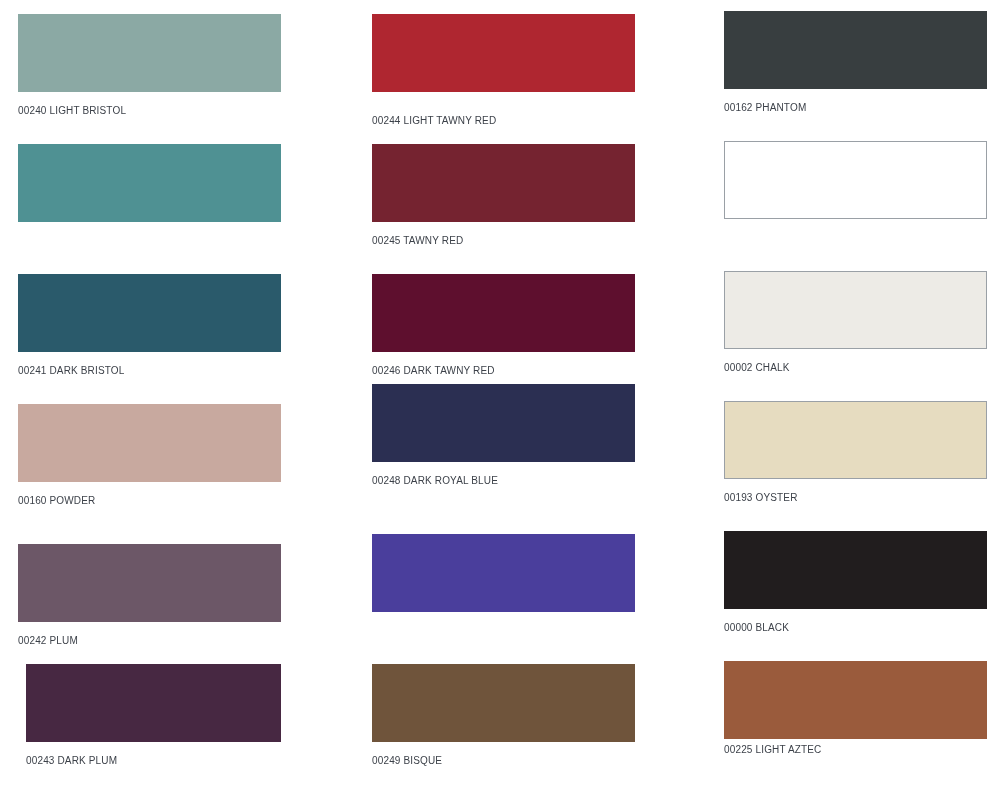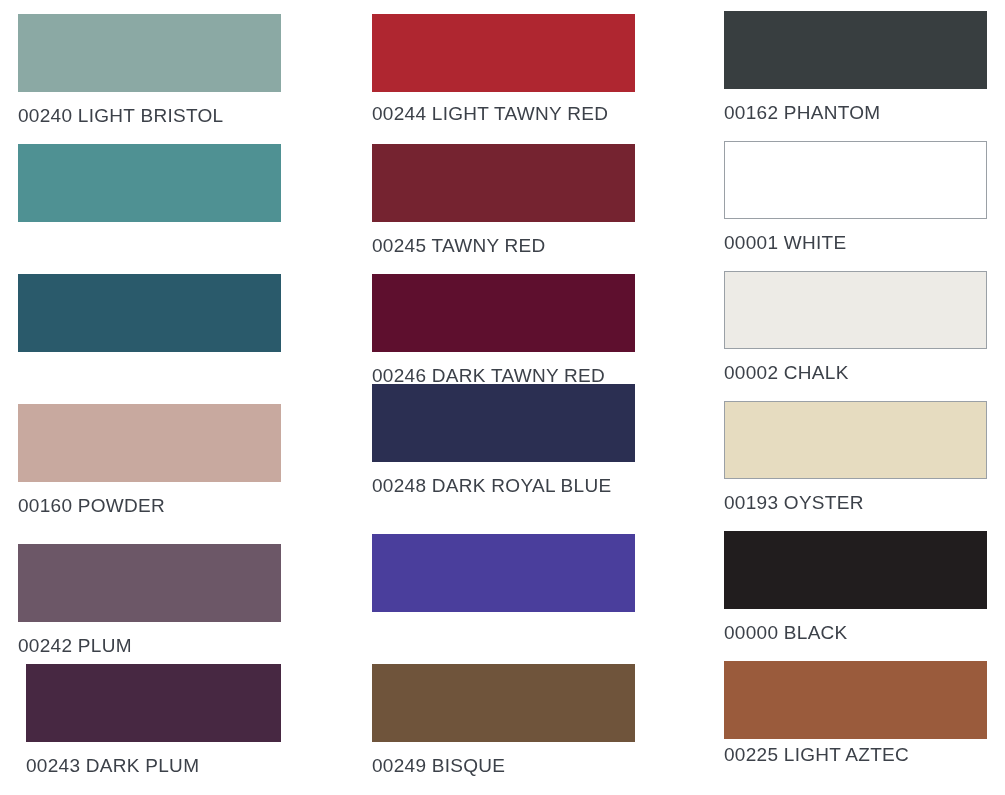--- a/index.html
+++ b/index.html
@@ -36,59 +36,60 @@
   .swatch-cell {
     position: relative;
   }
 
   .swatch-chip {
     width: 100%;
     display: block;
   }
 
   .swatch-label {
-    font-size: 19px;
+    font-size: 10px;
     line-height: 1;
     letter-spacing: 0.015em;
     color: #3c4149;
     white-space: nowrap;
   }
 </style>
 </head>
 <body>
 
 <div class="swatch-board">
     <div class="swatch-column col-0">
       <div class="swatch-cell" style="position: absolute; top: 14px; left: 0px; width: 100%;">
         <div class="swatch-chip" title="00240 LIGHT BRISTOL" style="height: 78px; background: rgb(139, 169, 164);"></div>
         <div class="swatch-label" style="margin-top: 14px;">00240 LIGHT BRISTOL</div>
       </div>
       <div class="swatch-cell" style="position: absolute; top: 144px; left: 0px; width: 100%;">
         <div class="swatch-chip" title="00204 BRISTOL" style="height: 78px; background: rgb(79, 145, 147);"></div>
       </div>
       <div class="swatch-cell" style="position: absolute; top: 274px; left: 0px; width: 100%;">
         <div class="swatch-chip" title="00241 DARK BRISTOL" style="height: 78px; background: rgb(42, 90, 107);"></div>
+        <div class="swatch-label" style="margin-top: 14px;">00241 DARK BRISTOL</div>
       </div>
       <div class="swatch-cell" style="position: absolute; top: 404px; left: 0px; width: 100%;">
         <div class="swatch-chip" title="00160 POWDER" style="height: 78px; background: rgb(200, 169, 159);"></div>
         <div class="swatch-label" style="margin-top: 14px;">00160 POWDER</div>
       </div>
       <div class="swatch-cell" style="position: absolute; top: 544px; left: 0px; width: 100%;">
         <div class="swatch-chip" title="00242 PLUM" style="height: 78px; background: rgb(108, 87, 103);"></div>
         <div class="swatch-label" style="margin-top: 14px;">00242 PLUM</div>
       </div>
       <div class="swatch-cell" style="position: absolute; top: 664px; left: 0px; width: 100%; padding-left: 8px;">
         <div class="swatch-chip" title="00243 DARK PLUM" style="height: 78px; background: rgb(71, 40, 66);"></div>
         <div class="swatch-label" style="margin-top: 14px;">00243 DARK PLUM</div>
       </div>
     </div>
     <div class="swatch-column col-1">
       <div class="swatch-cell" style="position: absolute; top: 14px; left: 0px; width: 100%;">
         <div class="swatch-chip" title="00244 LIGHT TAWNY RED" style="height: 78px; background: rgb(175, 38, 48);"></div>
-        <div class="swatch-label" style="margin-top: 12px;">00244 LIGHT TAWNY RED</div>
+        <div class="swatch-label" style="margin-top: 24px;">00244 LIGHT TAWNY RED</div>
       </div>
       <div class="swatch-cell" style="position: absolute; top: 144px; left: 0px; width: 100%;">
         <div class="swatch-chip" title="00245 TAWNY RED" style="height: 78px; background: rgb(117, 35, 48);"></div>
         <div class="swatch-label" style="margin-top: 14px;">00245 TAWNY RED</div>
       </div>
       <div class="swatch-cell" style="position: absolute; top: 274px; left: 0px; width: 100%;">
         <div class="swatch-chip" title="00246 DARK TAWNY RED" style="height: 78px; background: rgb(94, 15, 46);"></div>
         <div class="swatch-label" style="margin-top: 14px;">00246 DARK TAWNY RED</div>
       </div>
       <div class="swatch-cell" style="position: absolute; top: 384px; left: 0px; width: 100%;">
@@ -103,21 +104,20 @@
         <div class="swatch-label" style="margin-top: 14px;">00249 BISQUE</div>
       </div>
     </div>
     <div class="swatch-column col-2">
       <div class="swatch-cell" style="position: absolute; top: 11px; left: 0px; width: 100%;">
         <div class="swatch-chip" title="00162 PHANTOM" style="height: 78px; background: rgb(56, 62, 64);"></div>
         <div class="swatch-label" style="margin-top: 14px;">00162 PHANTOM</div>
       </div>
       <div class="swatch-cell" style="position: absolute; top: 141px; left: 0px; width: 100%;">
         <div class="swatch-chip" title="00001 WHITE" style="height: 78px; background: rgb(255, 255, 255); border: 1px solid rgb(154, 160, 166);"></div>
-        <div class="swatch-label" style="margin-top: 14px;">00001 WHITE</div>
       </div>
       <div class="swatch-cell" style="position: absolute; top: 271px; left: 0px; width: 100%;">
         <div class="swatch-chip" title="00002 CHALK" style="height: 78px; background: rgb(237, 235, 230); border: 1px solid rgb(154, 160, 166);"></div>
         <div class="swatch-label" style="margin-top: 14px;">00002 CHALK</div>
       </div>
       <div class="swatch-cell" style="position: absolute; top: 401px; left: 0px; width: 100%;">
         <div class="swatch-chip" title="00193 OYSTER" style="height: 78px; background: rgb(230, 220, 192); border: 1px solid rgb(154, 160, 166);"></div>
         <div class="swatch-label" style="margin-top: 14px;">00193 OYSTER</div>
       </div>
       <div class="swatch-cell" style="position: absolute; top: 531px; left: 0px; width: 100%;">

